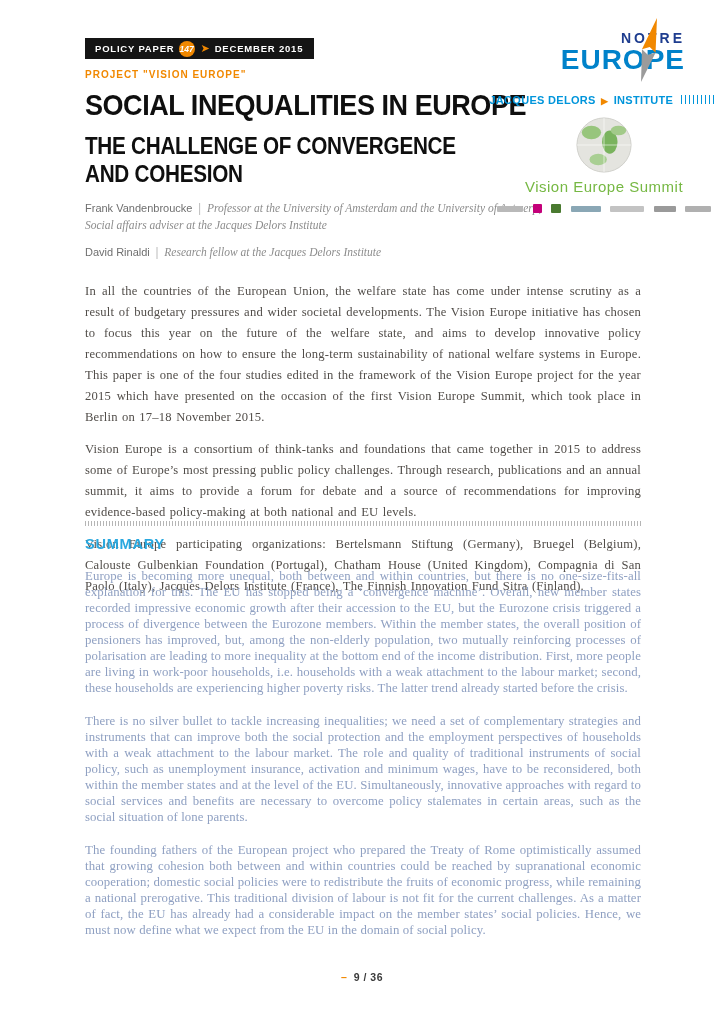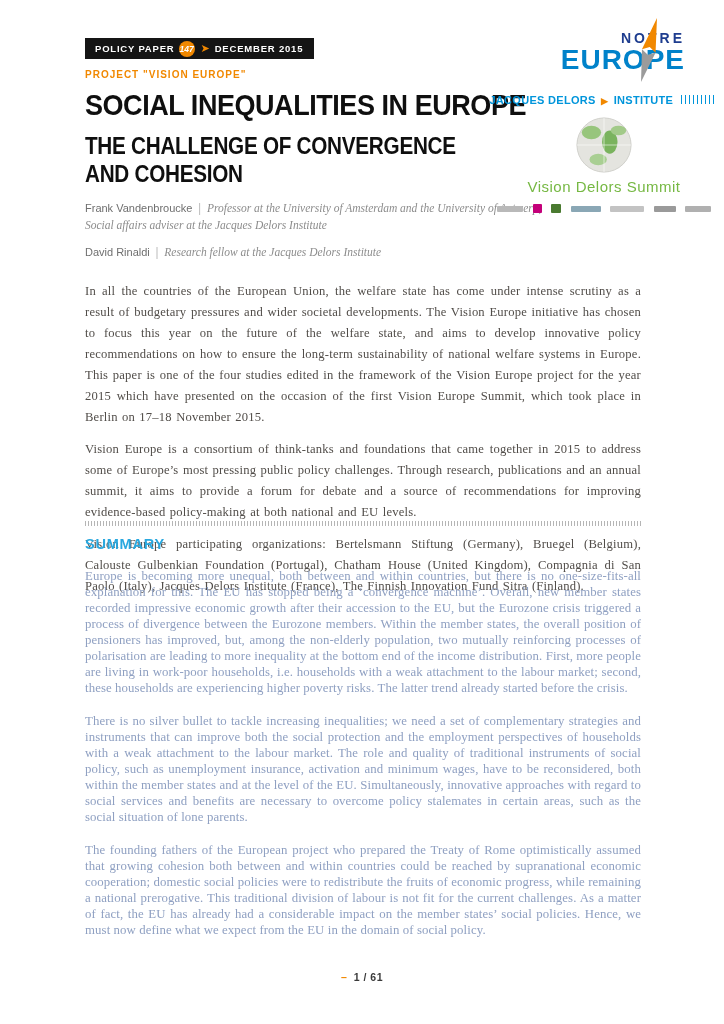--- a/index.html
+++ b/index.html
@@ -185,21 +185,21 @@
     <svg class="globe" width="58" height="58" viewBox="0 0 60 60">
       <circle cx="30" cy="30" r="28" fill="#e4e4df"></circle>
       <circle cx="30" cy="30" r="28" fill="none" stroke="#cfcfca" stroke-width="1"></circle>
       <ellipse cx="17" cy="17" rx="10" ry="7" fill="#97c57c"></ellipse>
       <ellipse cx="36" cy="27" rx="8" ry="12" fill="#7ab35e"></ellipse>
       <ellipse cx="45" cy="15" rx="8" ry="5" fill="#a2ca89"></ellipse>
       <ellipse cx="24" cy="45" rx="9" ry="6" fill="#a9cf93"></ellipse>
       <path d="M2 30 h56" stroke="#ffffff" stroke-width="1" opacity="0.6"></path>
       <path d="M30 2 v56" stroke="#ffffff" stroke-width="1" opacity="0.6"></path>
     </svg>
-    <div class="summit-title">Vision Delors Summit</div>
+    <div class="summit-title">Vision Europe Summit</div>
     <div class="partners">
       <span class="pl pl1"></span>
       <span class="pl pl2"></span>
       <span class="pl pl3"></span>
       <span class="pl pl4"></span>
       <span class="pl pl5"></span>
       <span class="pl pl6"></span>
       <span class="pl pl7"></span>
     </div>
   </div>
@@ -214,16 +214,16 @@
 
   <div class="summary">
     <div class="summary-heading">SUMMARY</div>
     <p>Europe is becoming more unequal, both between and within countries, but there is no one-size-fits-all explanation for this. The EU has stopped being a ‘convergence machine’. Overall, new member states recorded impressive economic growth after their accession to the EU, but the Eurozone crisis triggered a process of divergence between the Eurozone members. Within the member states, the overall position of pensioners has improved, but, among the non-elderly population, two mutually reinforcing processes of polarisation are leading to more inequality at the bottom end of the income distribution. First, more people are living in work-poor households, i.e. households with a weak attachment to the labour market; second, these households are experiencing higher poverty risks. The latter trend already started before the crisis.</p>
     <p>There is no silver bullet to tackle increasing inequalities; we need a set of complementary strategies and instruments that can improve both the social protection and the employment perspectives of households with a weak attachment to the labour market. The role and quality of traditional instruments of social policy, such as unemployment insurance, activation and minimum wages, have to be reconsidered, both within the member states and at the level of the EU. Simultaneously, innovative approaches with regard to social services and benefits are necessary to overcome policy stalemates in certain areas, such as the social situation of lone parents.</p>
     <p>The founding fathers of the European project who prepared the Treaty of Rome optimistically assumed that growing cohesion both between and within countries could be reached by supranational economic cooperation; domestic social policies were to redistribute the fruits of economic progress, while remaining a national prerogative. This traditional division of labour is not fit for the current challenges. As a matter of fact, the EU has already had a considerable impact on the member states’ social policies. Hence, we must now define what we expect from the EU in the domain of social policy.</p>
   </div>
 
   <div class="footer">
     <span class="footer-dash">–</span>
-    <span class="footer-page">1 / 61</span>
+    <span class="footer-page">9 / 36</span>
   </div>
 
 </div>
 
 </body></html>

